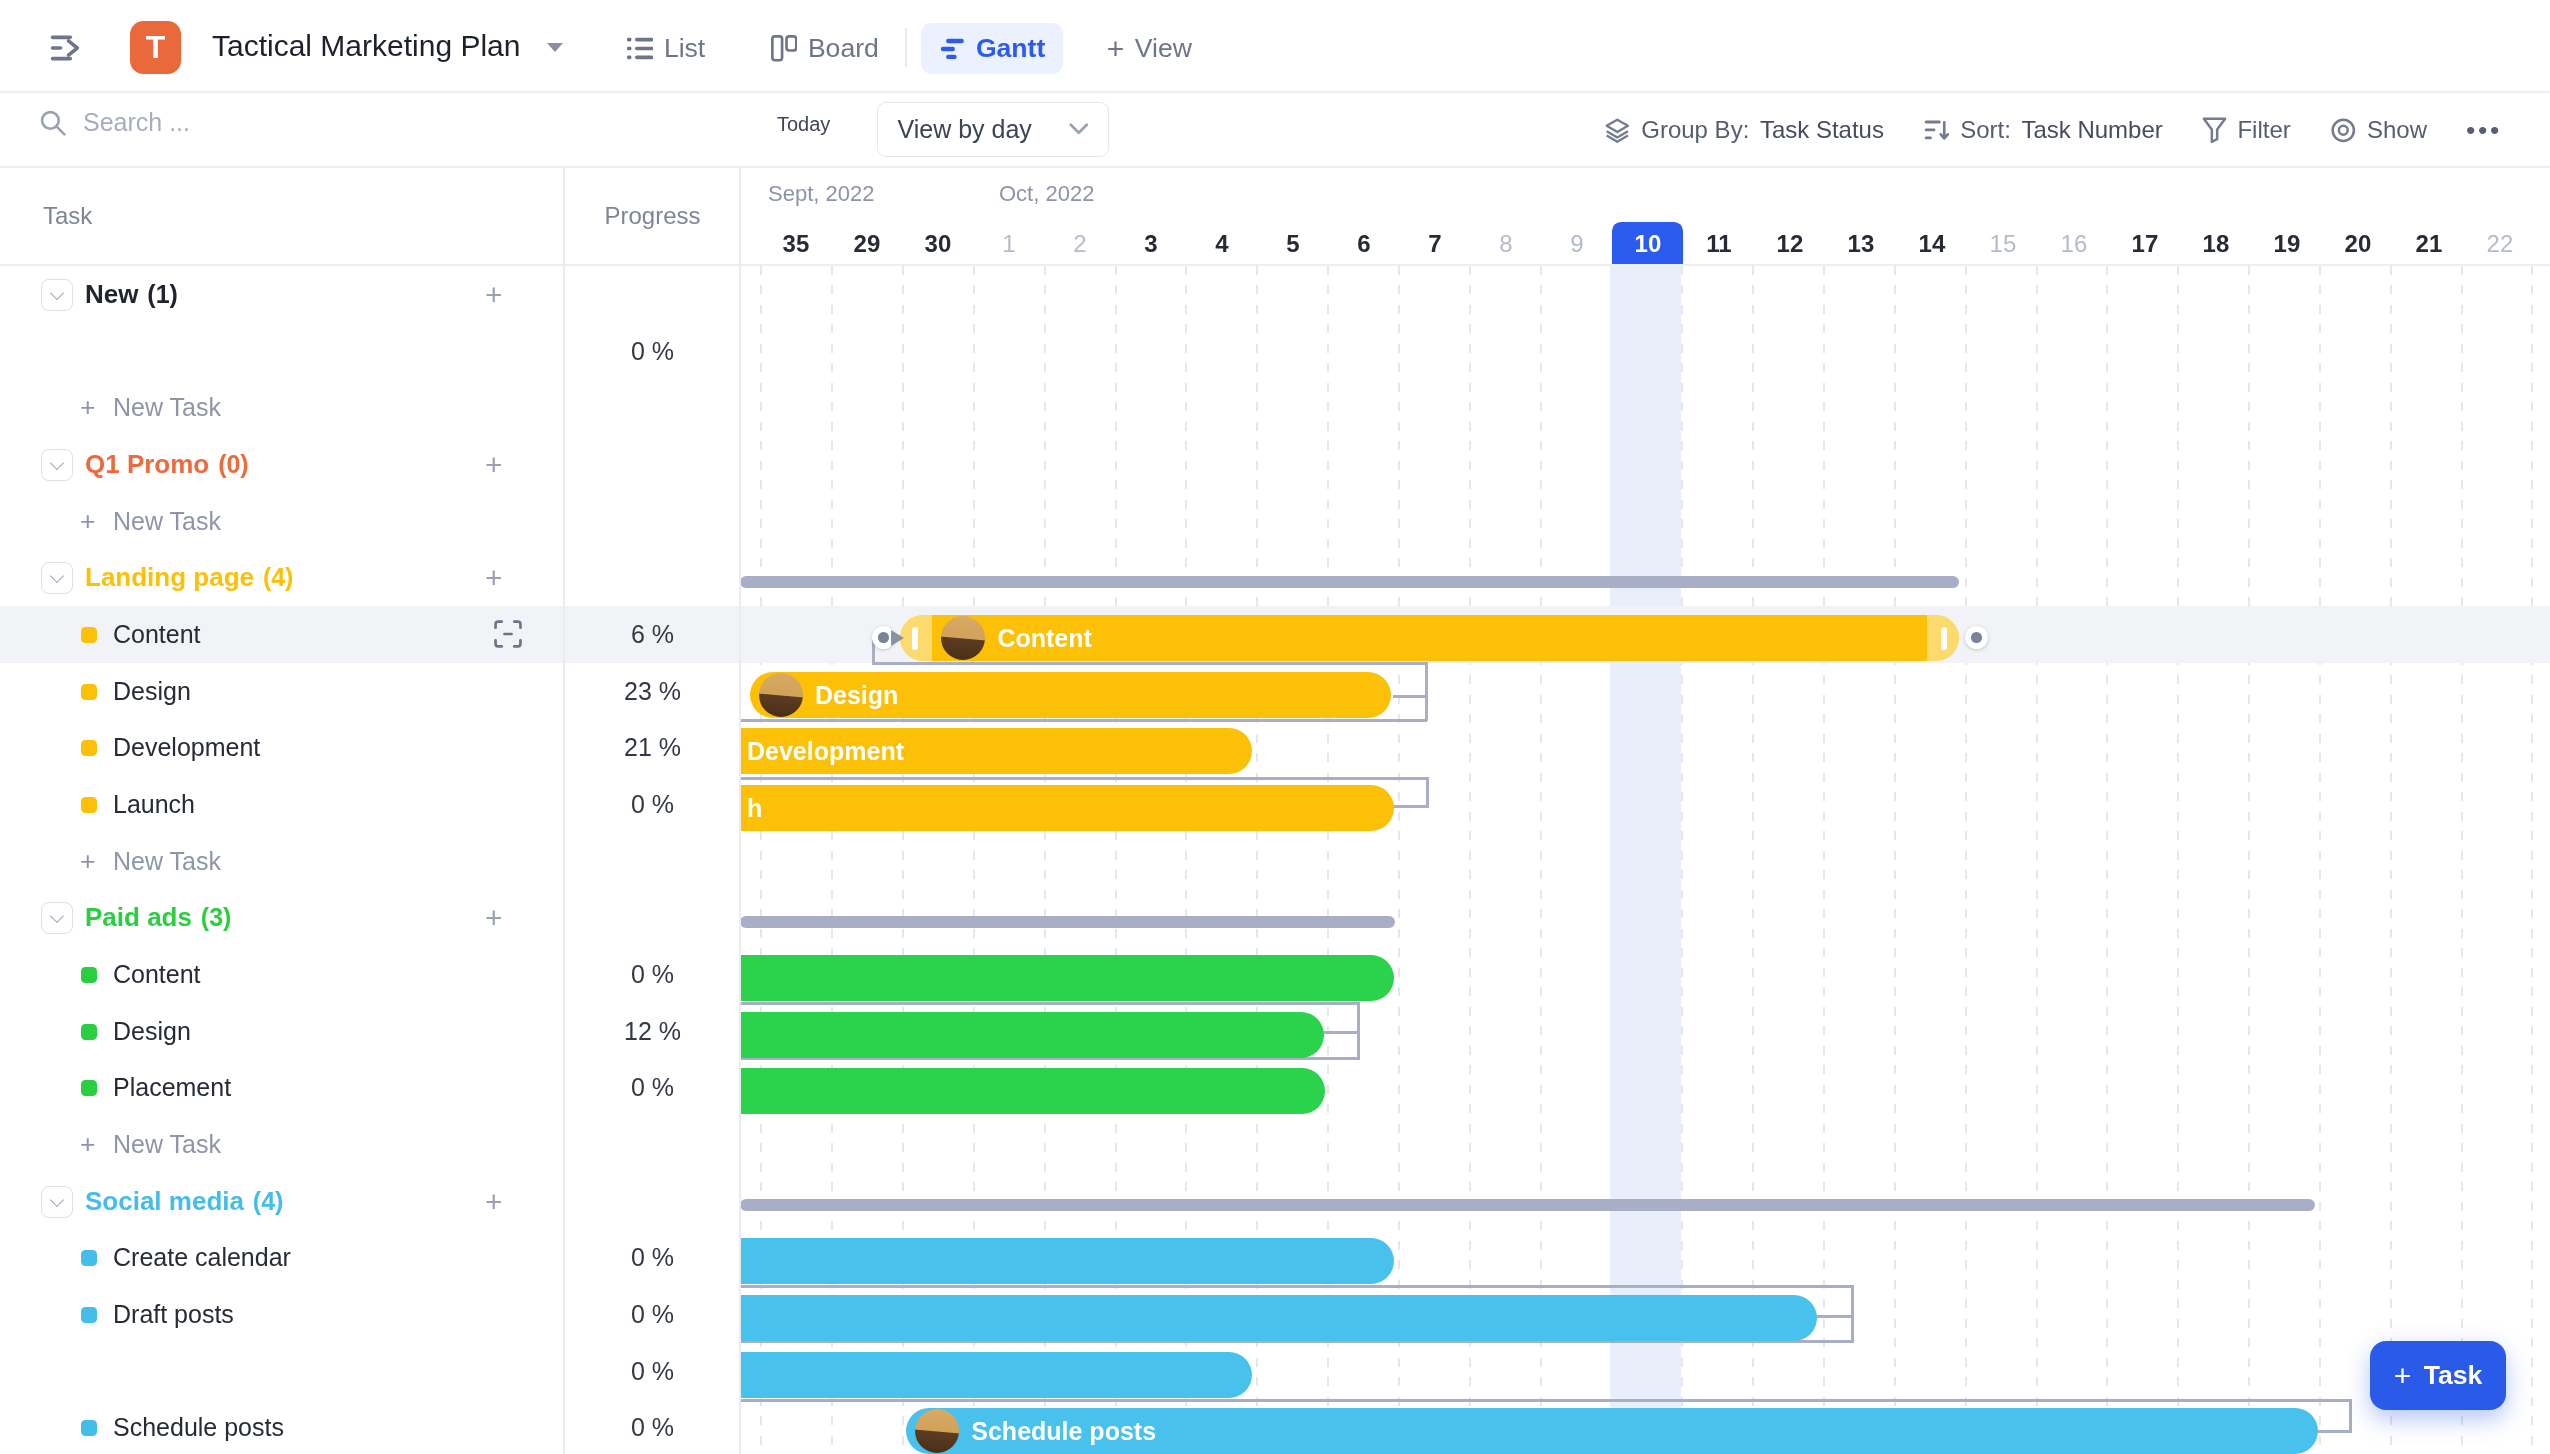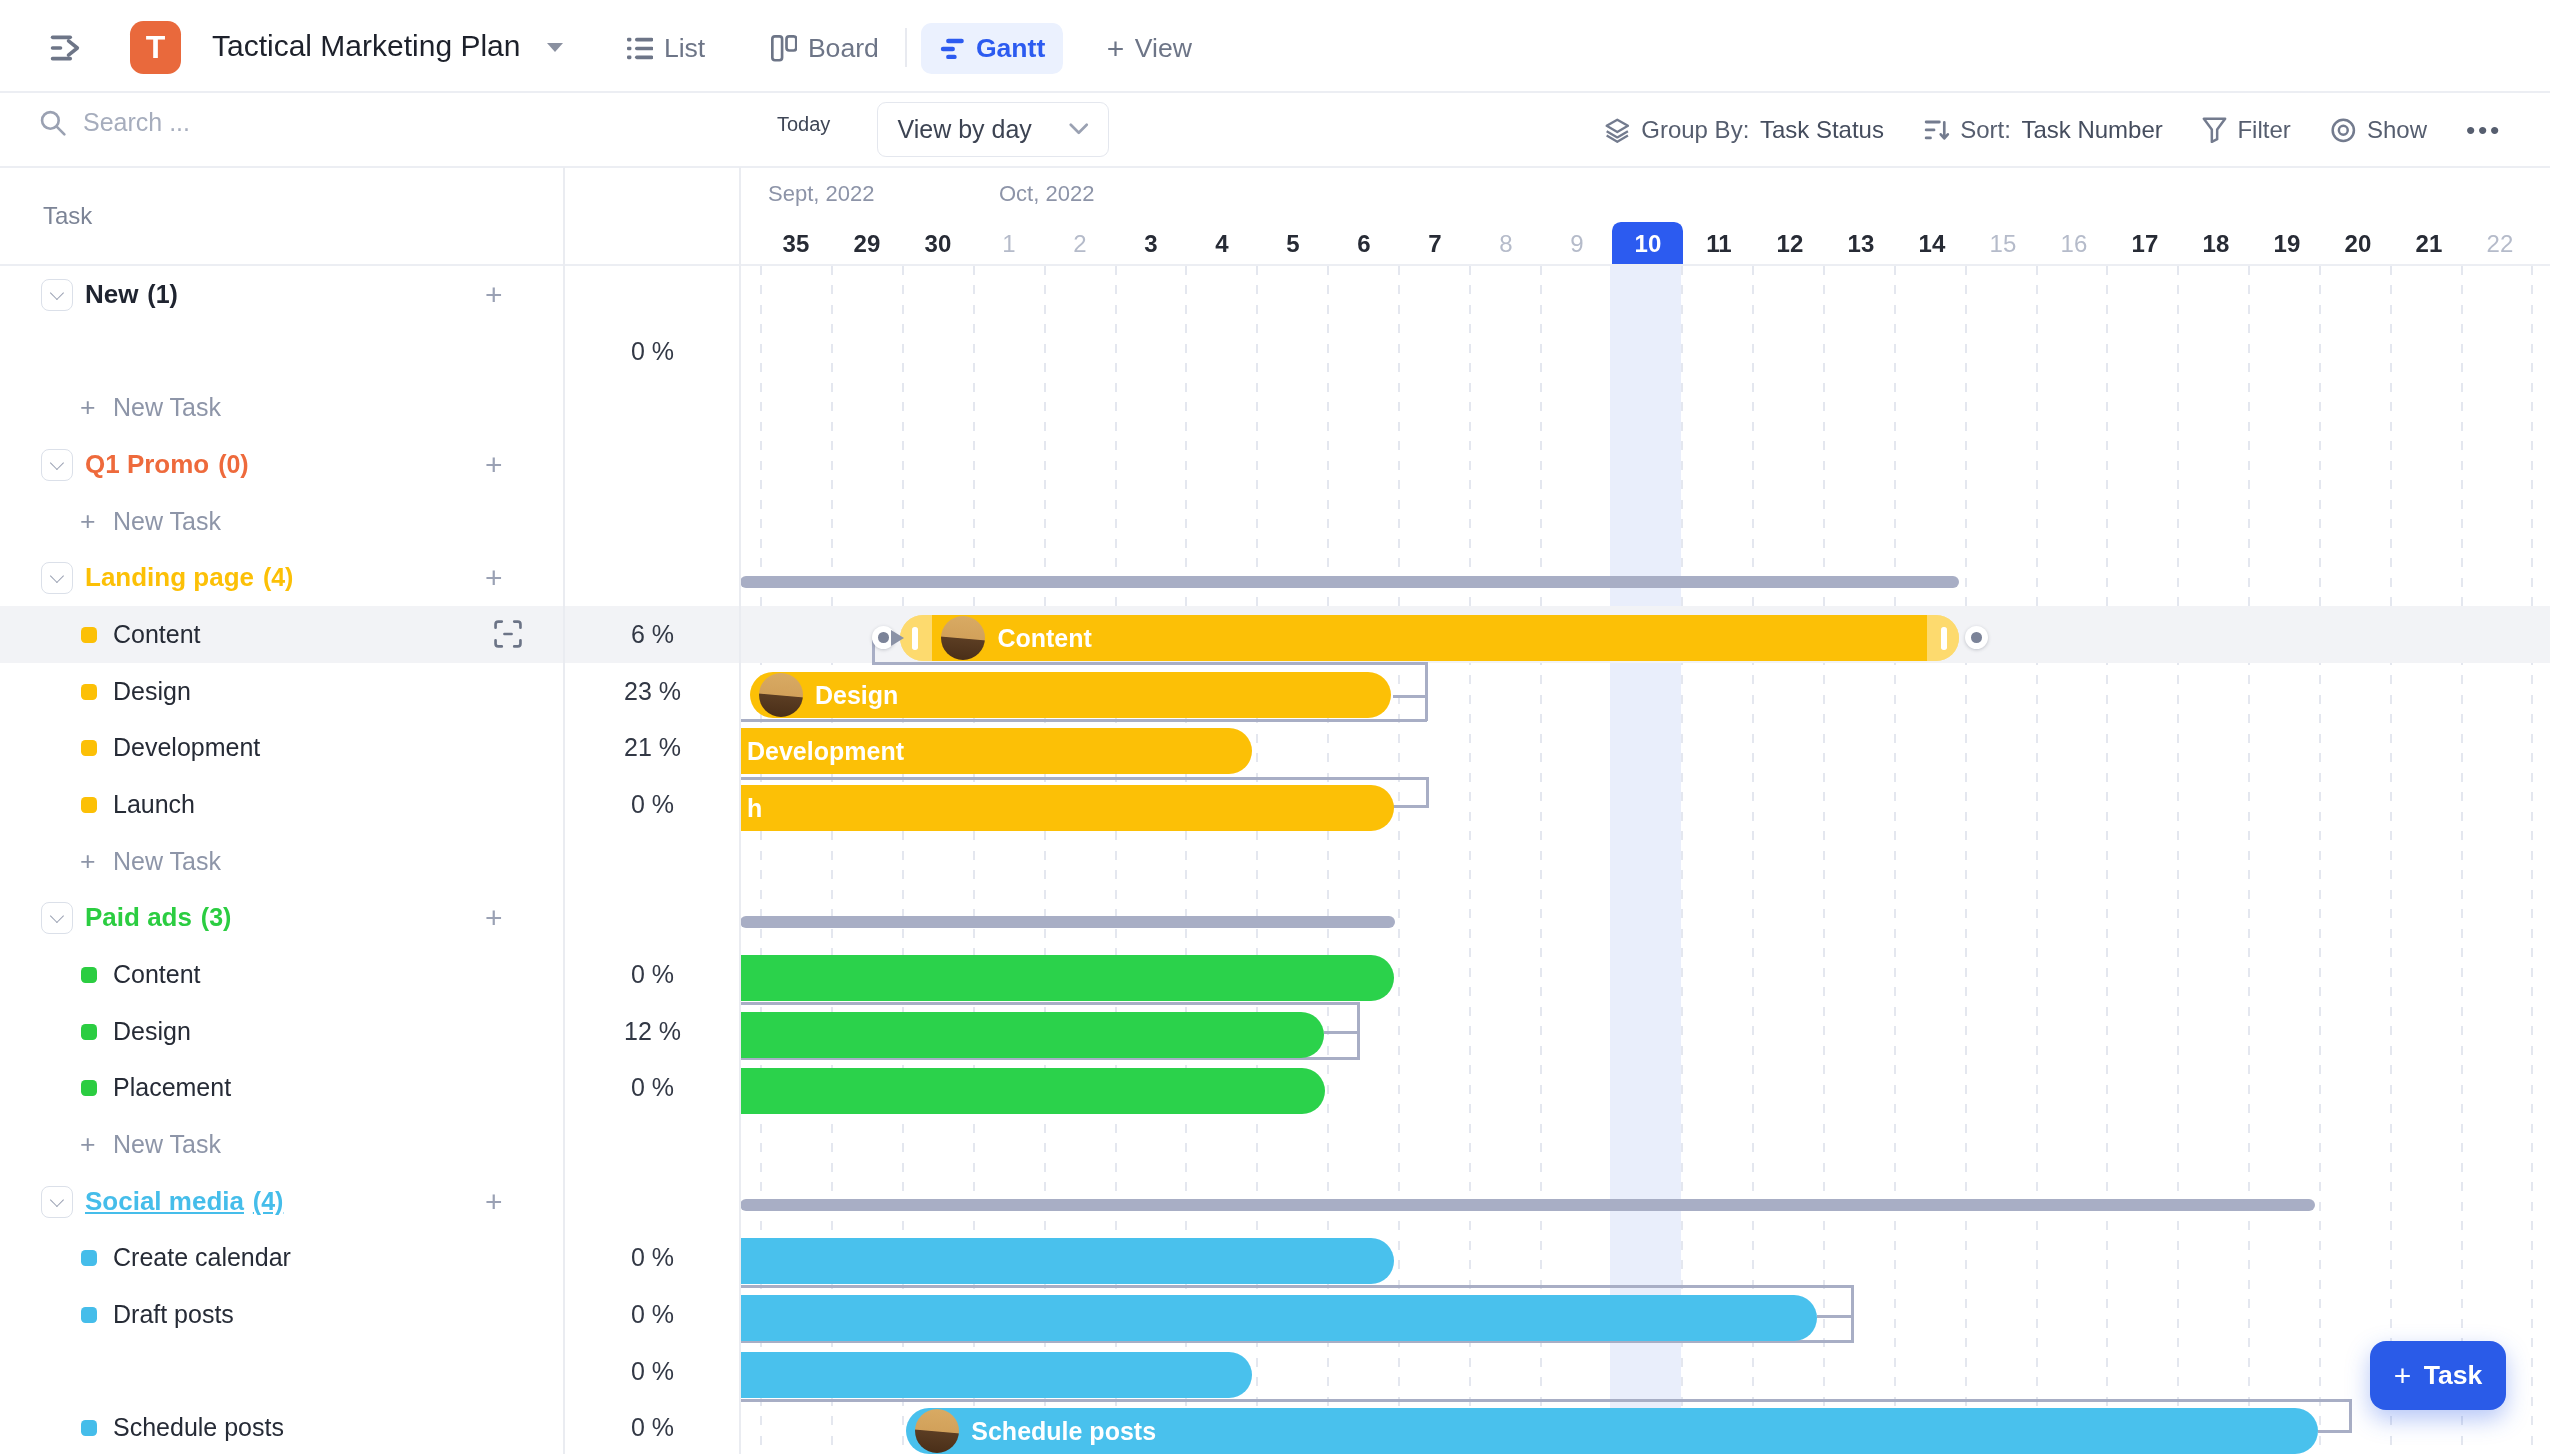--- a/index.html
+++ b/index.html
@@ -221,20 +221,21 @@
           </svg>
         </span>
         <span>Show</span>
       </div>
       <div class="dots">•••</div>
     </div>
   </div>
   <div class="hline" style="top:166px"></div>
 
   <div class="colhead-task">Task</div>
+  <div class="colhead-prog">Progress</div>
 
   <div class="thead">
     <span class="month" style="left: 28px;">Sept, 2022</span>
     <span class="month" style="left: 259px;">Oct, 2022</span>
     <div class="days" id="days">
         <div class="day">35</div>
         <div class="day">29</div>
         <div class="day">30</div>
         <div class="day muted">1</div>
         <div class="day muted">2</div>
@@ -342,21 +343,21 @@
         <div class="tlabel">Placement</div>
       </div>
       <div class="lrow newtask" style="top: 850px;">
         <div class="ntplus">+</div>
         <div class="ntlabel">New Task</div>
       </div>
       <div class="lrow group" style="top: 907px;">
         <div class="chevbox">
           <div class="chev"></div>
         </div>
-        <div class="glabel" style="color: rgb(69, 189, 234); text-decoration: underline;">Social media<span class="gcount" style="color: rgb(69, 189, 234); margin-left: 8.9px;">(4)</span></div>
+        <div class="glabel" style="color: rgb(69, 189, 234);">Social media<span class="gcount" style="color: rgb(69, 189, 234); margin-left: 8.9px;">(4)</span></div>
         <div class="gplus">+</div>
       </div>
       <div class="lrow task" style="top: 1020px;">
         <div class="bullet" style="background: rgb(69, 189, 234);"></div>
         <div class="tlabel">Draft posts</div>
       </div>
       <div class="lrow task" style="top: 963px;">
         <div class="bullet" style="background: rgb(69, 189, 234);"></div>
         <div class="tlabel">Create calendar</div>
       </div>

